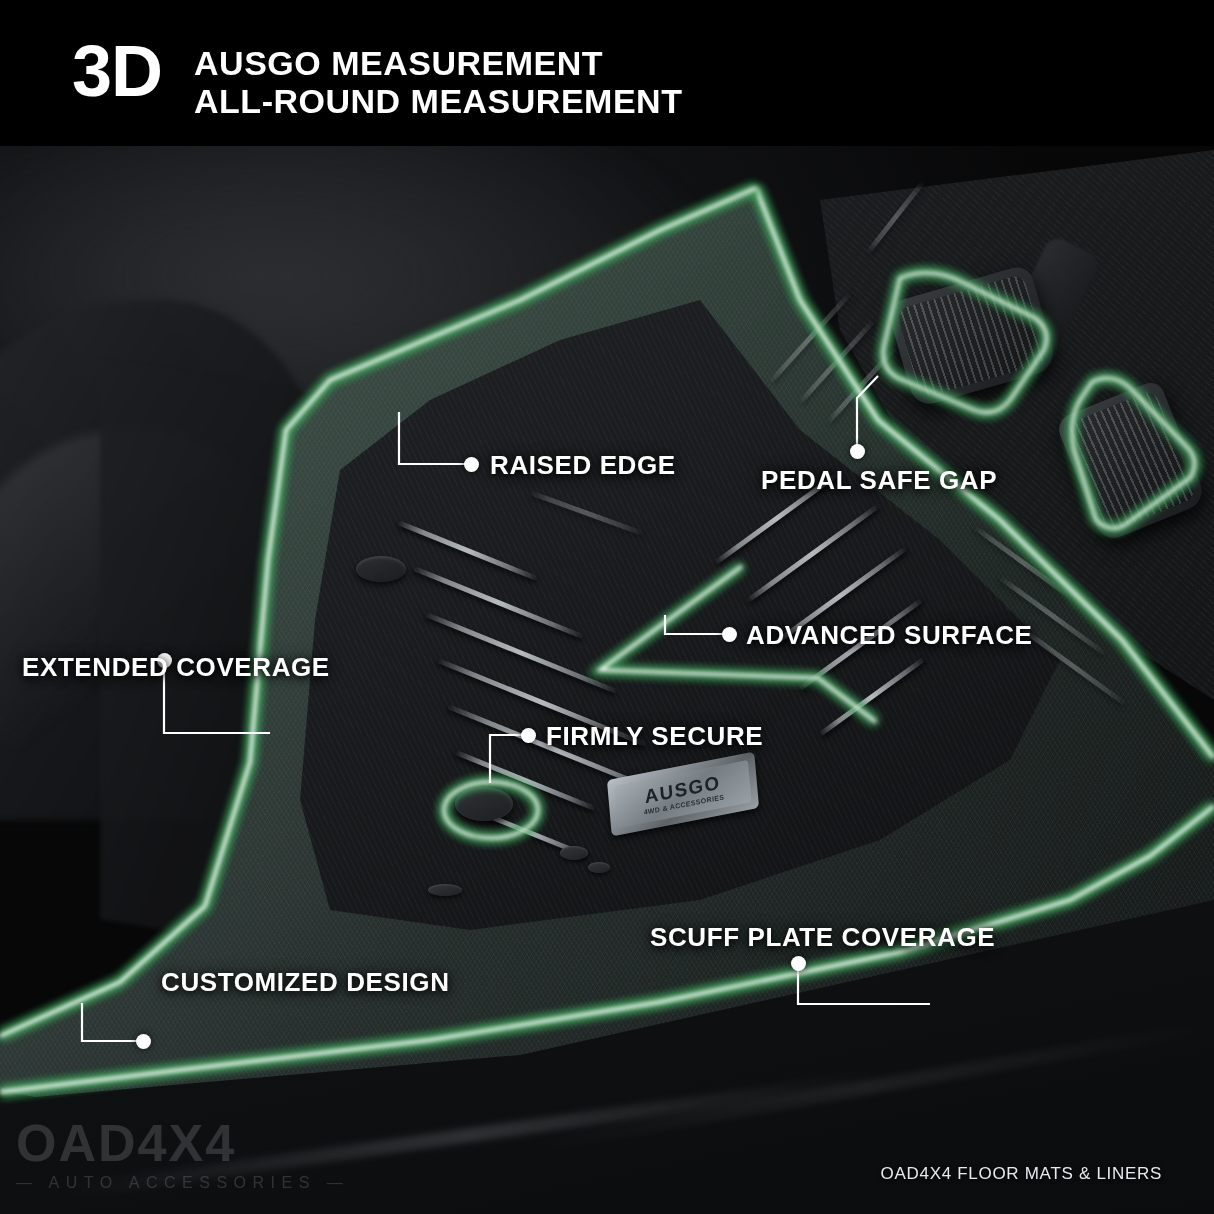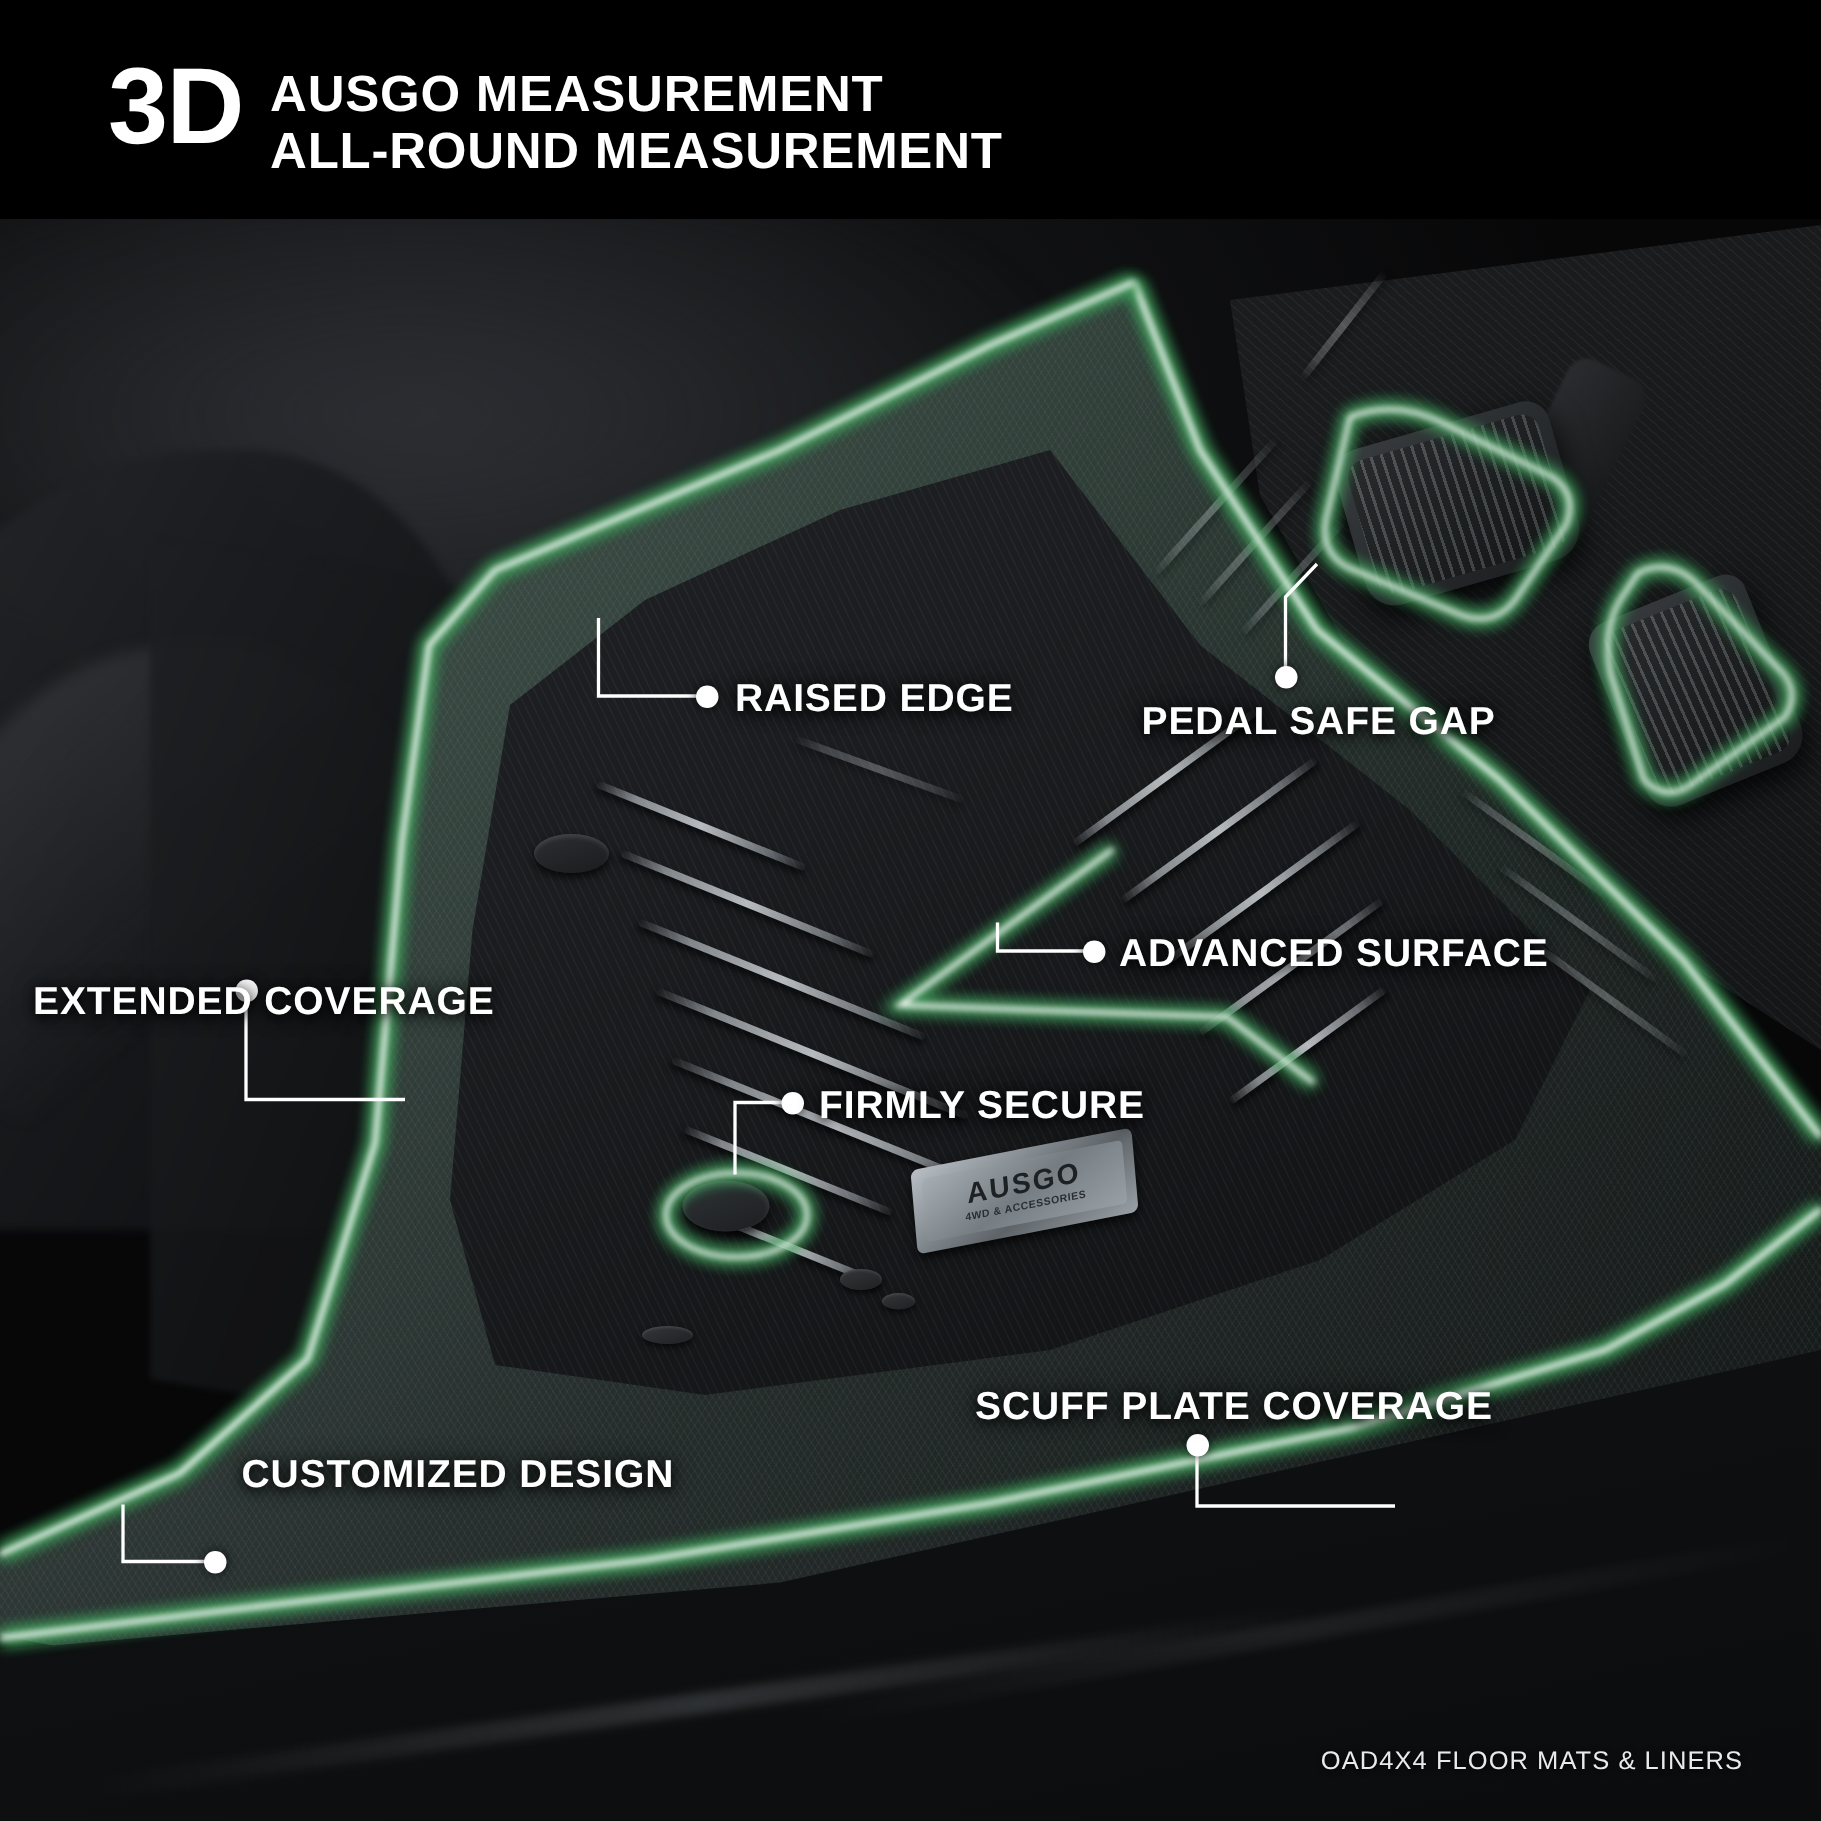--- a/index.html
+++ b/index.html
@@ -13,21 +13,21 @@
     overflow:hidden;
   }
 
   
   .header-band{
     position:absolute; left:0; top:0; width:1214px; height:146px;
     background:#000; z-index:40;
   }
   .header-inner{
     position:absolute; left:72px; top:36px;
-    display:flex; align-items:flex-start; gap:18px;
+    display:flex; align-items:flex-start; gap:32px;
   }
   .hdr-3d{
     color:#fff; font-weight:bold; font-size:72px; line-height:0.92;
     letter-spacing:-1px; font-family:"Liberation Sans", sans-serif;
     padding-top:2px;
   }
   .hdr-lines{ display:flex; flex-direction:column; padding-top:8px; }
   .hdr-l1, .hdr-l2{
     color:#fff; font-weight:bold; font-size:34px; line-height:1.12;
     letter-spacing:0.5px; white-space:nowrap;
@@ -398,16 +398,20 @@
   <div class="header-band">
     <div class="header-inner">
       <div class="hdr-3d">3D</div>
       <div class="hdr-lines">
         <div class="hdr-l1">AUSGO MEASUREMENT</div>
         <div class="hdr-l2">ALL-ROUND MEASUREMENT</div>
       </div>
     </div>
   </div>
 
+  <div class="watermark">
+    <div class="wm-main">OAD4X4</div>
+    <div class="wm-sub">— AUTO ACCESSORIES —</div>
+  </div>
 
   <div class="footer-text">OAD4X4 FLOOR MATS &amp; LINERS</div>
 
 </div>
 
 </body></html>

